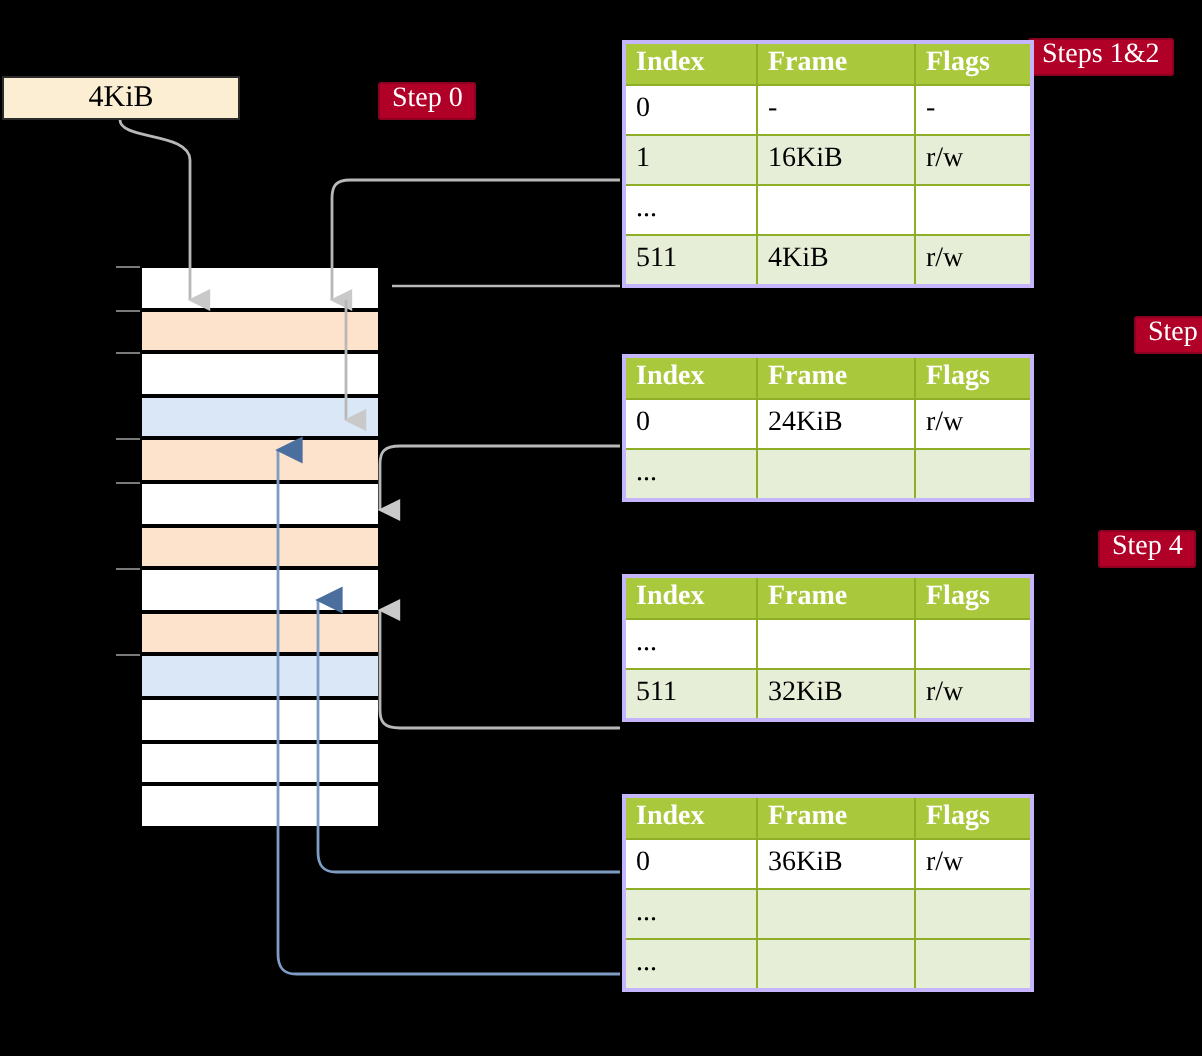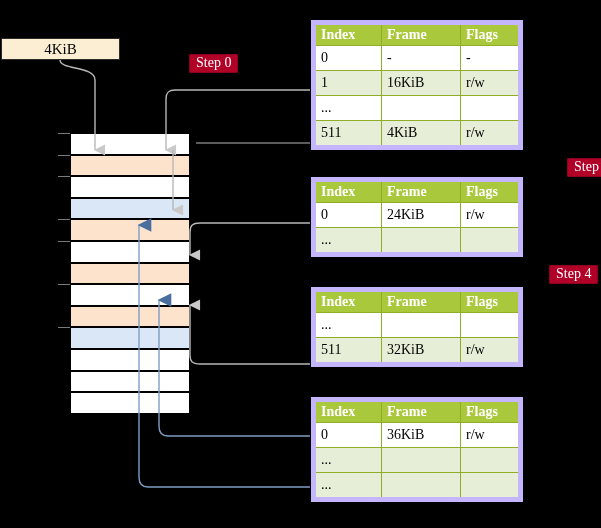--- a/index.html
+++ b/index.html
@@ -42,21 +42,21 @@
   }
   .memrow.peach{background:#fde2cc;}
   .memrow.blue{background:#dae7f7;}
   
   .tick{position:absolute;height:1px;background:#7a7a7a;width:12px;left:58px;}
 
   
   .ptable{
     position:absolute;
     border-collapse:collapse;
-    border:5px solid #c4b5fd;
+    border:2px solid #c4b5fd;
     background:#ffffff;
     font-size:14px;
     table-layout:fixed;
   }
   .ptable th{
     background:#aac83c;color:#ffffff;font-weight:bold;
     text-align:left;padding:2px 5px;border:1px solid #8fae28;
     font-size:14px;
   }
   .ptable td{
@@ -74,22 +74,25 @@
 </style>
 </head>
 <body>
 
 <div class="stage">
 
   <div class="srcbox" style="left:1px;top:38px;width:119px;height:22px;">
     <span>4KiB</span>
   </div>
 
-  <div class="badge" style="left:189px;top:54px;">
+  <div class="badge" style="left:189px;top:41px;">
     <span>Step 0</span>
+  </div>
+  <div class="badge" style="left:514px;top:19px;">
+    <span>Steps 1&amp;2</span>
   </div>
   <div class="badge" style="left:519px;top:158px;margin-left:48px;">
     <span>Step 3</span>
   </div>
   <div class="badge" style="left:515px;top:265px;margin-left:34px;">
     <span>Step 4</span>
   </div>
 
   <div class="memcol" id="memcol">
       <div class="memrow" style="top: 0px;"></div>

